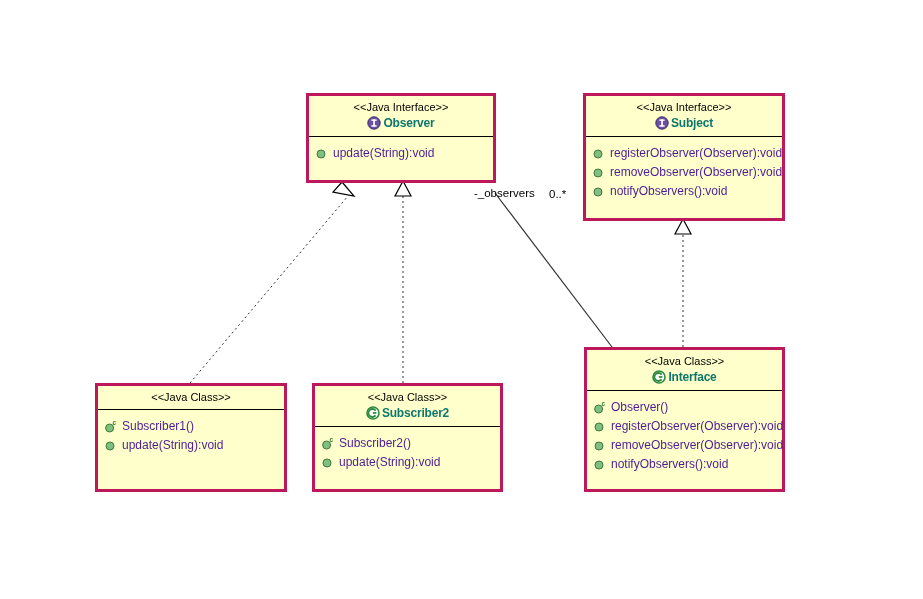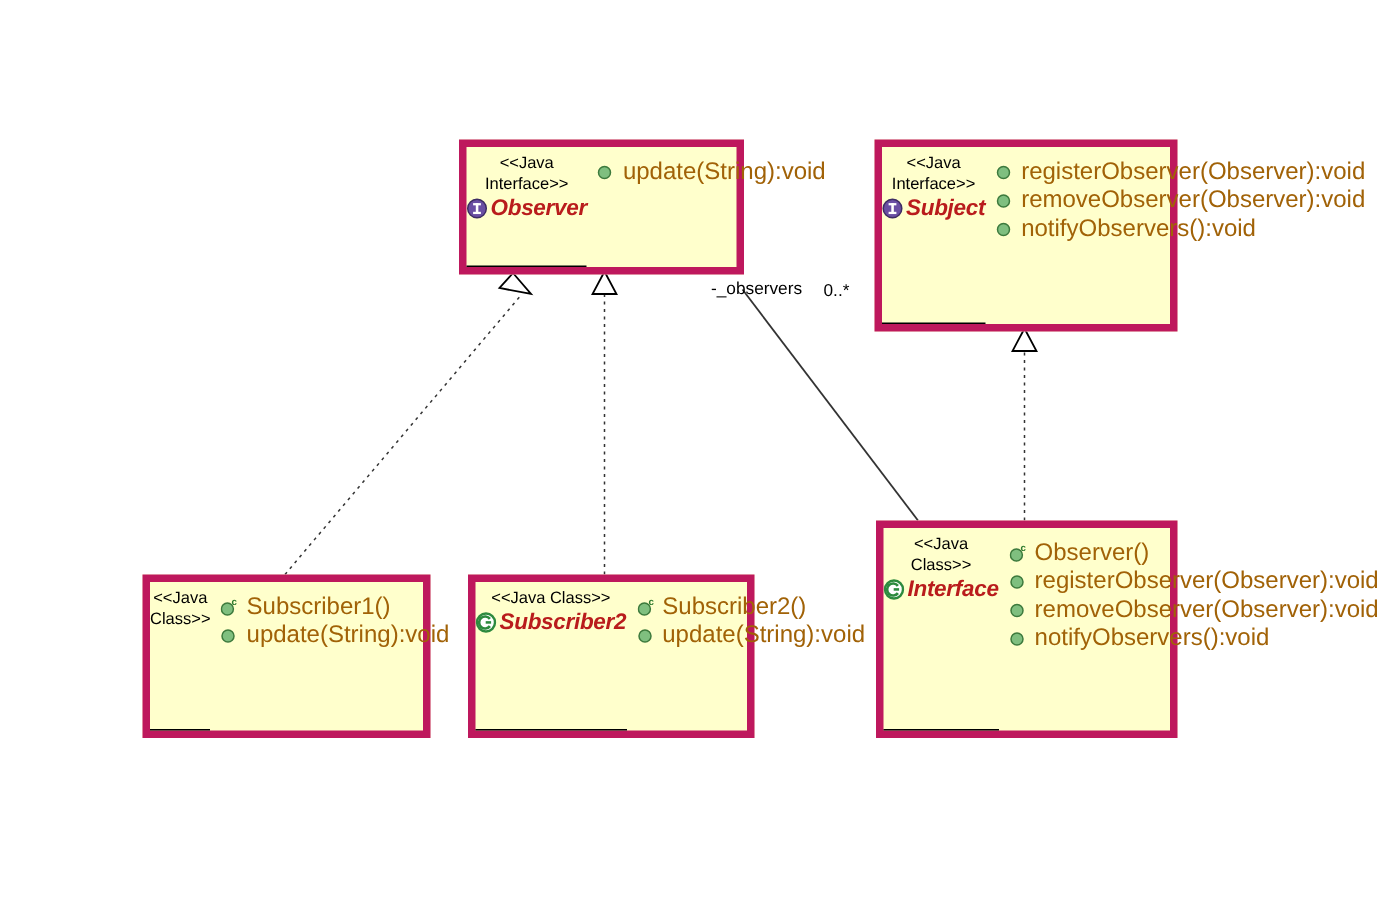--- a/index.html
+++ b/index.html
@@ -25,24 +25,24 @@
     left: 0; top: 0;
     width: 923px;
     height: 599px;
     pointer-events: none;
   }
 
   
   .uml-box {
     position: absolute;
     background: #ffffcc;
-    border: 5px solid #be185d;
+    border: 3px solid #be185d;
     box-sizing: border-box;
     display: flex;
-    flex-direction: row;
+    flex-direction: column;
   }
   .uml-header {
     border-bottom: 1px solid #000000;
     padding: 4px 0 5px 0;
     text-align: center;
     box-sizing: border-box;
   }
   .stereotype {
     font-size: 11px;
     color: #000000;
@@ -51,41 +51,40 @@
   }
   .name-row {
     display: flex;
     align-items: center;
     justify-content: center;
     gap: 2px;
     line-height: 16px;
     margin-top: 1px;
   }
   .type-name {
-    font-size: 15px;
+    font-size: 12px;
     font-weight: bold;
-    color: #b91c1c;
+    color: #0f766e;
     letter-spacing: -0.2px;
-    font-style: italic;
   }
   .uml-body {
     flex: 1;
     padding: 7px 0 4px 0;
     box-sizing: border-box;
   }
   .member {
     display: flex;
     align-items: flex-start;
     gap: 4px;
     padding: 0 0 0 7px;
     height: 19px;
   }
   .member-label {
-    font-size: 16px;
-    color: #a16207;
+    font-size: 12px;
+    color: #4c1d95;
     line-height: 19px;
     white-space: nowrap;
   }
 
   
   .icon-wrap {
     display: inline-flex;
     align-items: center;
     justify-content: center;
     flex: none;

